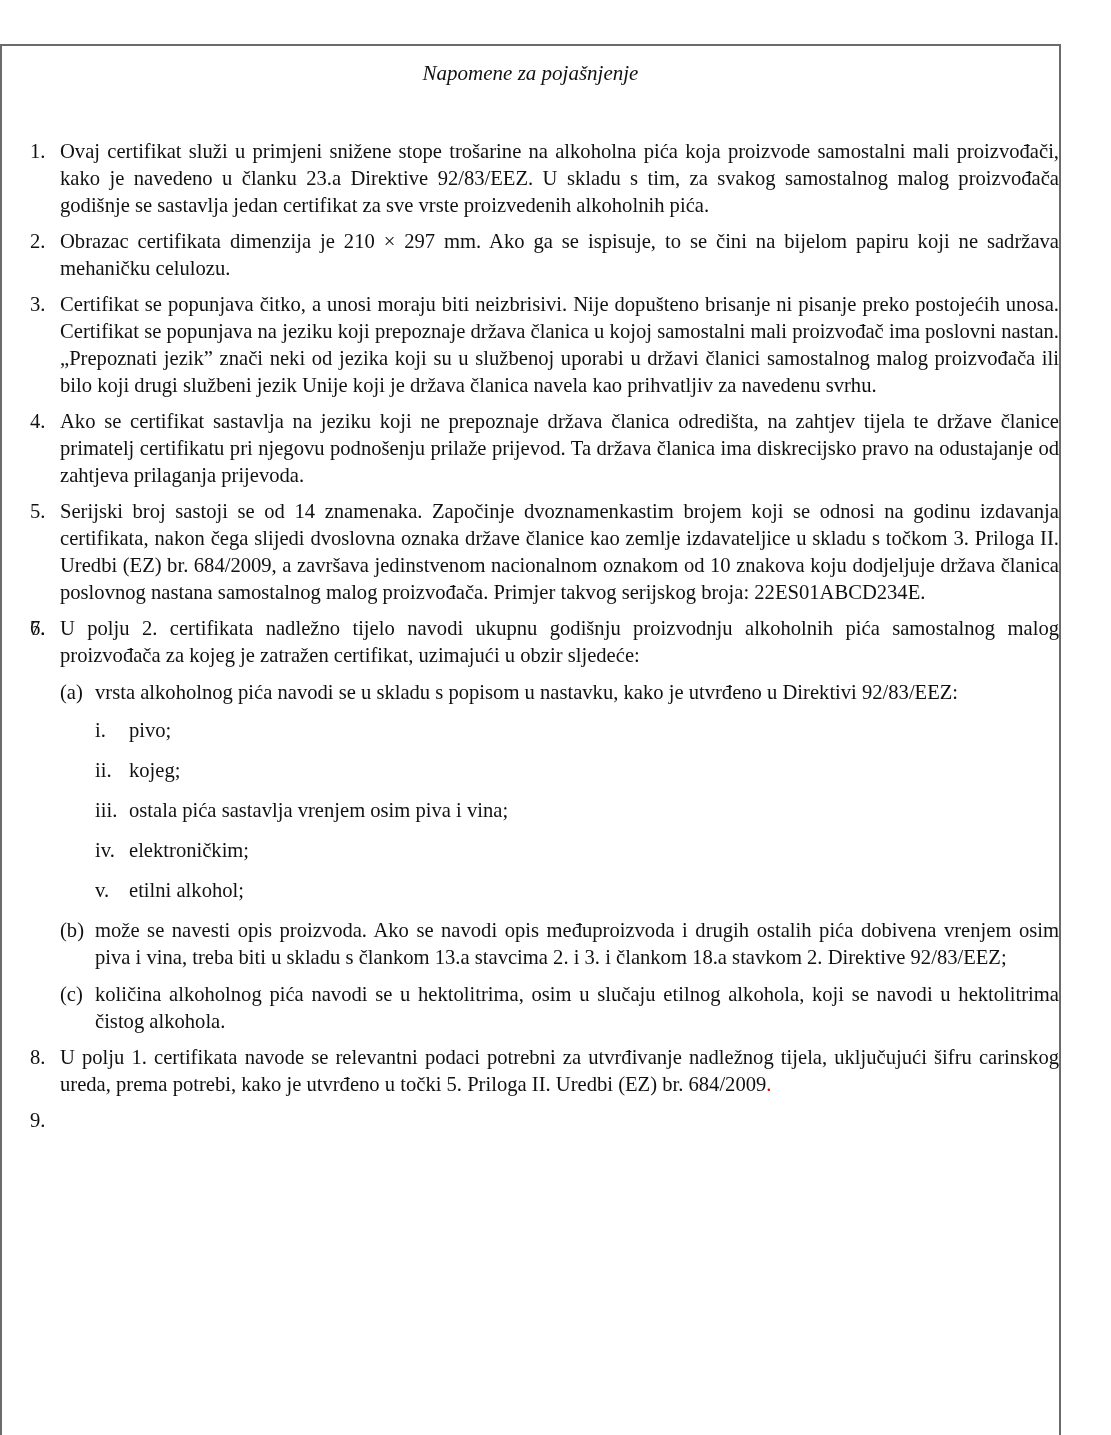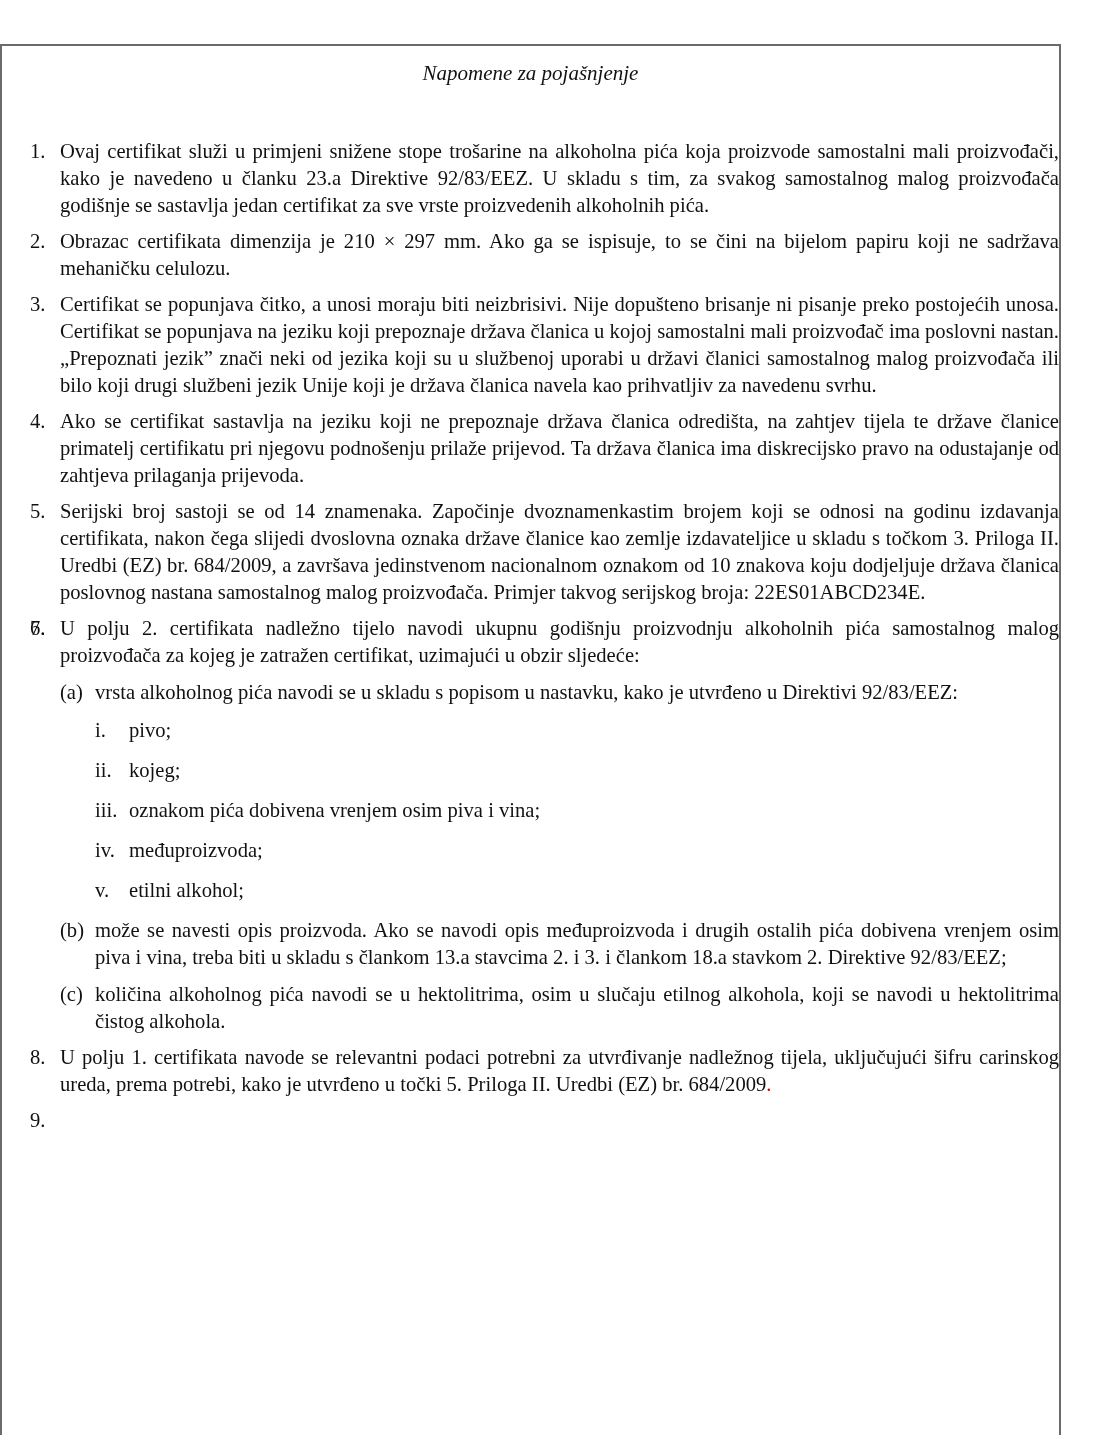--- a/index.html
+++ b/index.html
@@ -72,25 +72,25 @@
       <div class="roman">
         <span class="rlbl">i.</span>
         <span>pivo;</span>
       </div>
       <div class="roman">
         <span class="rlbl">ii.</span>
         <span>kojeg;</span>
       </div>
       <div class="roman">
         <span class="rlbl">iii.</span>
-        <span>oznakom pića dobivena vrenjem osim piva i vina;</span>
+        <span>ostala pića sastavlja vrenjem osim piva i vina;</span>
       </div>
       <div class="roman">
         <span class="rlbl">iv.</span>
-        <span>međuproizvoda;</span>
+        <span>elektroničkim;</span>
       </div>
       <div class="roman">
         <span class="rlbl">v.</span>
         <span>etilni alkohol;</span>
       </div>
 
       <div class="sub">
         <span class="lbl">(b)</span>
         <span>može se navesti opis proizvoda. Ako se navodi opis međuproizvoda i drugih ostalih pića dobivena vrenjem osim piva i vina, treba biti u skladu s člankom 13.a stavcima 2. i 3. i člankom 18.a stavkom 2. Direktive 92/83/EEZ;</span>
       </div>

